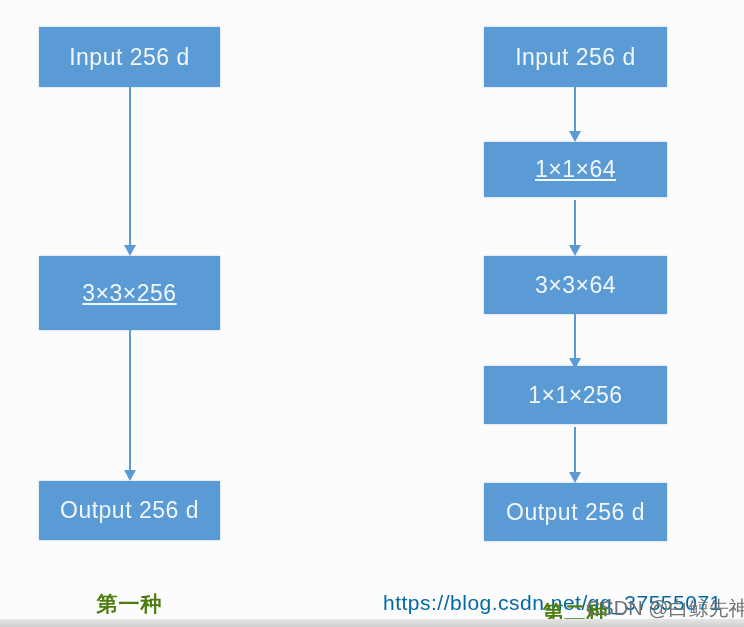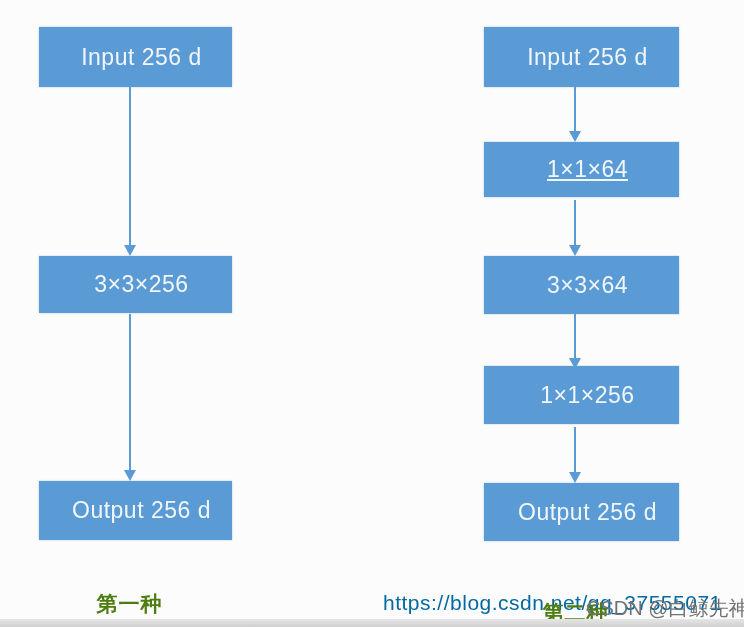--- a/index.html
+++ b/index.html
@@ -17,21 +17,20 @@
   .node-box {
     position: absolute;
     background: #5b9bd5;
     color: #f1f6fb;
     display: flex;
     align-items: center;
     justify-content: center;
     font-size: 23px;
     letter-spacing: 0.5px;
     box-shadow: 0 0 2px rgba(91,155,213,0.45);
-    padding-left: 12px;
   }
   .col-left .node-box { left: 39px; width: 181px; }
   .col-right .node-box { left: 484px; width: 183px; }
 
   .flow-arrow {
     position: absolute;
     width: 12px;
     display: flex;
     flex-direction: column;
     align-items: center;
@@ -95,21 +94,21 @@
 <div id="stage">
 
   <div class="col-left">
     <div class="node-box" style="top:27px;height:60px;">Input 256 d</div>
 
     <div class="flow-arrow" style="top:87px;height:169px;">
       <div class="shaft"></div>
       <div class="head"></div>
     </div>
 
-    <div class="node-box" style="top:256px;height:57px;">3×3×256</div>
+    <div class="node-box" style="top:256px;height:74px;text-decoration:underline;">3×3×256</div>
 
     <div class="flow-arrow" style="top:314px;height:167px;">
       <div class="shaft"></div>
       <div class="head"></div>
     </div>
 
     <div class="node-box" style="top:481px;height:59px;">Output 256 d</div>
 
     <div class="caption left">第一种</div>
   </div>

